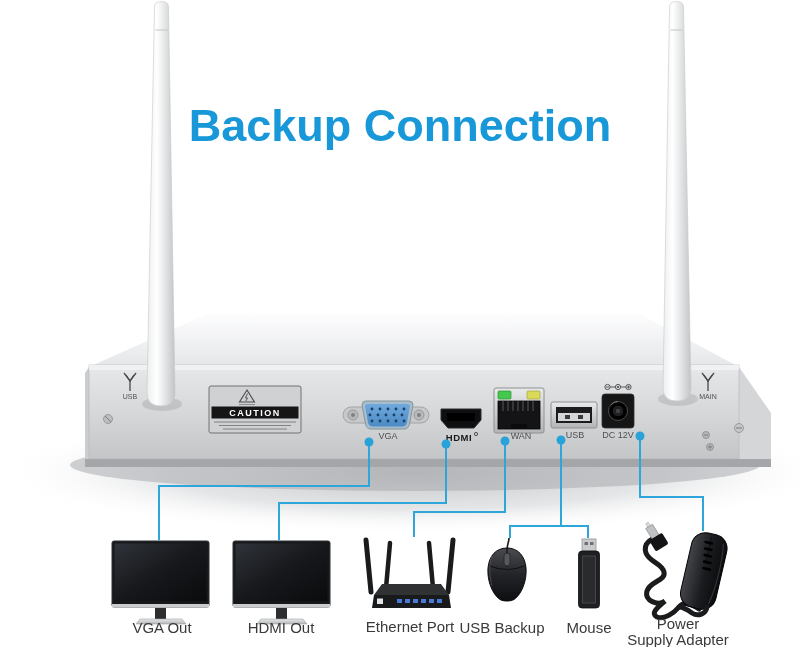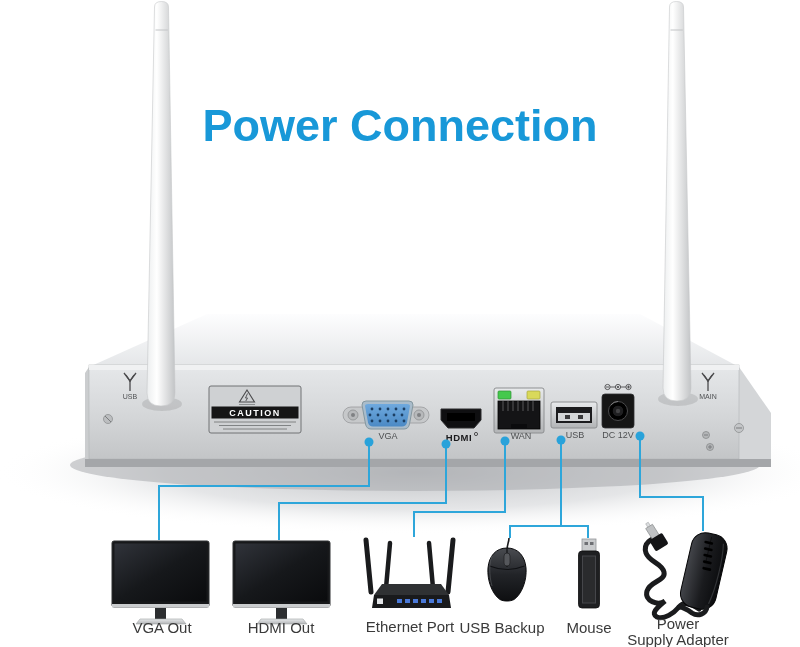--- a/index.html
+++ b/index.html
@@ -14,21 +14,21 @@
   .tiny-label{font-size:7px;fill:#4e5052;}
   .dev-label{font-size:15px;fill:#3a3a3a;}
   .caution-text{font-size:9px;font-weight:bold;fill:#ffffff;letter-spacing:1.5px;}
   .hdmi-logo{font-size:9.5px;font-weight:bold;fill:#1b1b1d;letter-spacing:.5px;}
 </style>
 </head>
 <body>
 
 <div class="scene">
 
-  <div class="page-title">Power Connection</div>
+  <div class="page-title">Backup Connection</div>
 
   <svg width="800" height="647" viewBox="0 0 800 647">
     <defs>
       <linearGradient id="gTop" x1="0" y1="0" x2="0" y2="1">
         <stop offset="0" stop-color="#fdfdfe"></stop>
           <stop offset="1" stop-color="#e4e6e8"></stop>
       </linearGradient>
       <linearGradient id="gPanel" x1="0" y1="0" x2="0" y2="1">
         <stop offset="0" stop-color="#e6e8ea"></stop>
           <stop offset="0.55" stop-color="#d4d6d8"></stop>

